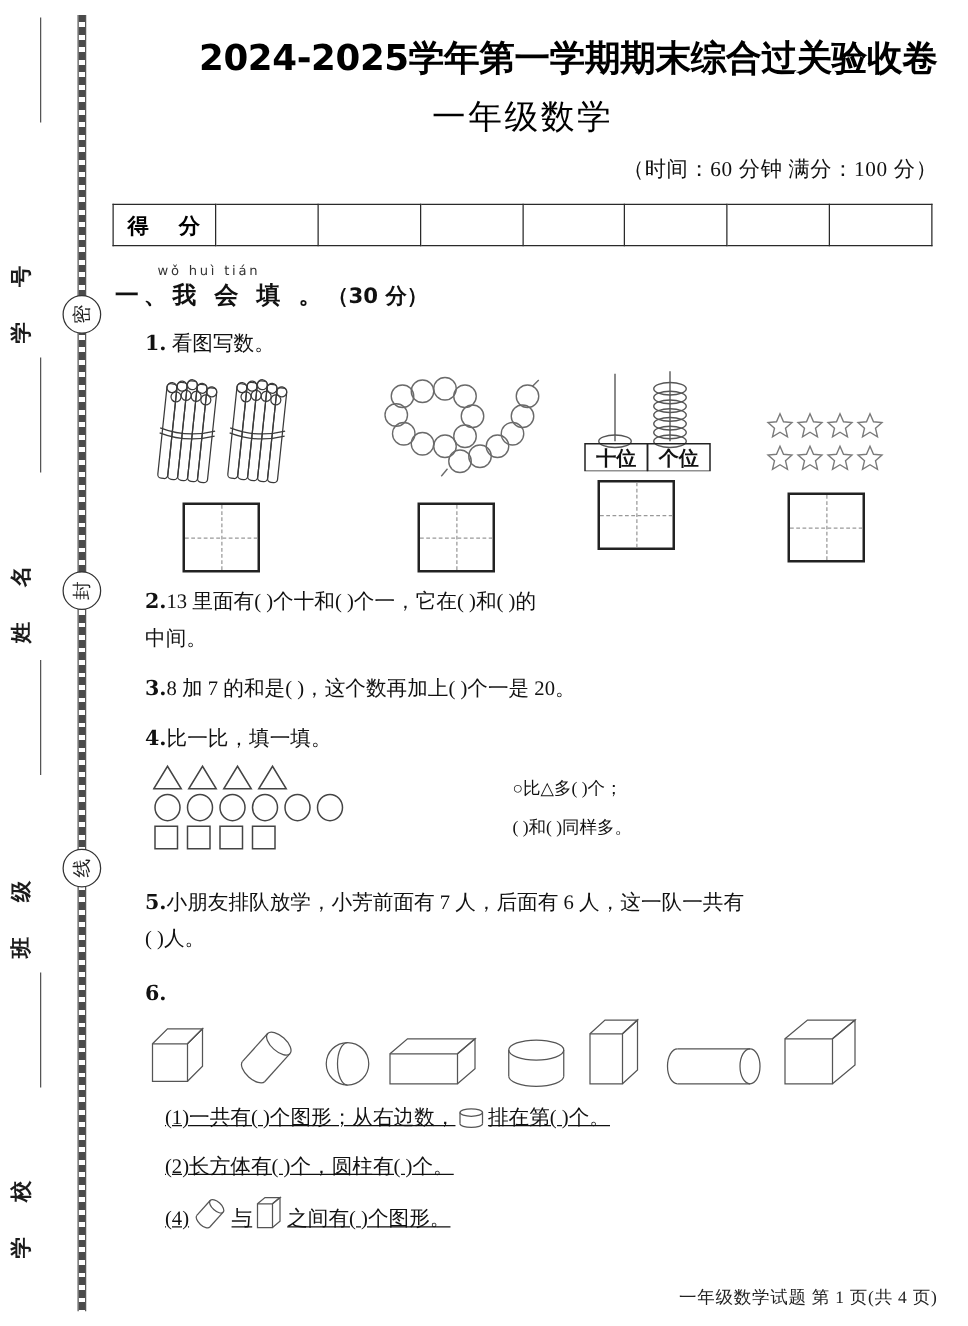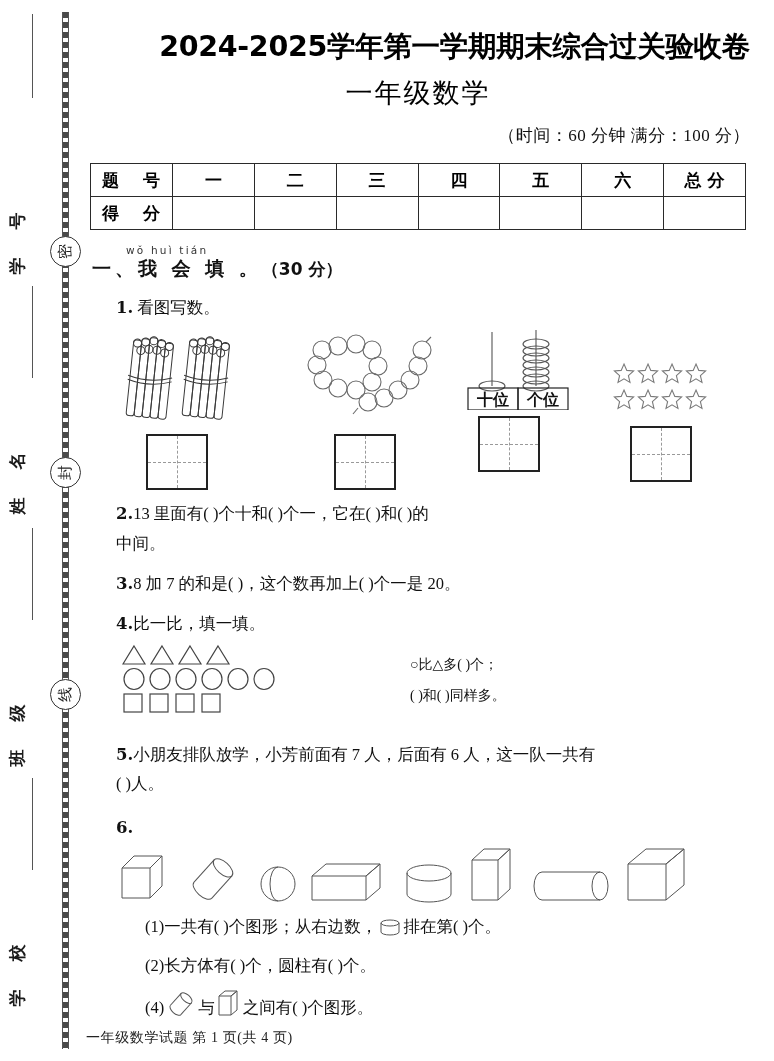--- a/index.html
+++ b/index.html
@@ -111,21 +111,21 @@
     font-family:"DejaVu Sans", sans-serif;
     font-weight:bold;
     font-size:19px;
     margin:2px 0 0 6px;
   }
   .sec-head .zh { letter-spacing:4px; }
   .sec-head .pts { font-weight:bold; font-size:17px; letter-spacing:0; }
 
   .q { margin:11px 0 0 30px; font-size:16.5px; line-height:1.78; }
   .q .num { font-family:"DejaVu Serif", serif; font-weight:bold; }
-  .sub { margin:7px 0 0 59px; font-size:16.5px; line-height:1.95; }
+  .sub { margin:7px 0 0 46px; font-size:16.5px; line-height:1.95;text-decoration:underline; }
   .indent { }
 
   
   .pic-row {
     position:relative; height:160px; margin:6px 0 0 26px;
   }
   .pic-cell { position:absolute; top:0; }
   .tzg {
     width:62px; height:56px;
     border:2px solid #222;
@@ -153,21 +153,21 @@
 
   
   .solids { position:relative; height:58px; margin:4px 0 0 18px; }
   .solids svg { position:absolute; bottom:0; }
 
   .inline-ico { vertical-align:-4px; margin:0 1px; }
 
   
   .footer {
     position:absolute; left:0; right:24px; bottom:14px;
-    text-align:left;
+    text-align:right;
     font-size:14px;
     letter-spacing:0.6px;
     color:#222;
   }
 </style>
 </head>
 <body>
 
 <div id="seal-margin">
   <div class="seal-dashline"></div>
@@ -188,30 +188,20 @@
 </div>
 
 <div id="page">
 
   <div class="doc-title">2024-2025学年第一学期期末综合过关验收卷</div>
   <div class="doc-subtitle">一年级数学</div>
   <div class="doc-meta">（时间：60 分钟    满分：100 分）</div>
 
   <table class="score-table">
     <tbody>
-        <tr>
-      <td class="lbl">题  号</td>
-      <td>一</td>
-      <td>二</td>
-      <td>三</td>
-      <td>四</td>
-      <td>五</td>
-      <td>六</td>
-      <td>总  分</td>
-    </tr>
     <tr>
       <td class="lbl">得  分</td>
       <td></td>
       <td></td>
       <td></td>
       <td></td>
       <td></td>
       <td></td>
       <td></td>
     </tr>

